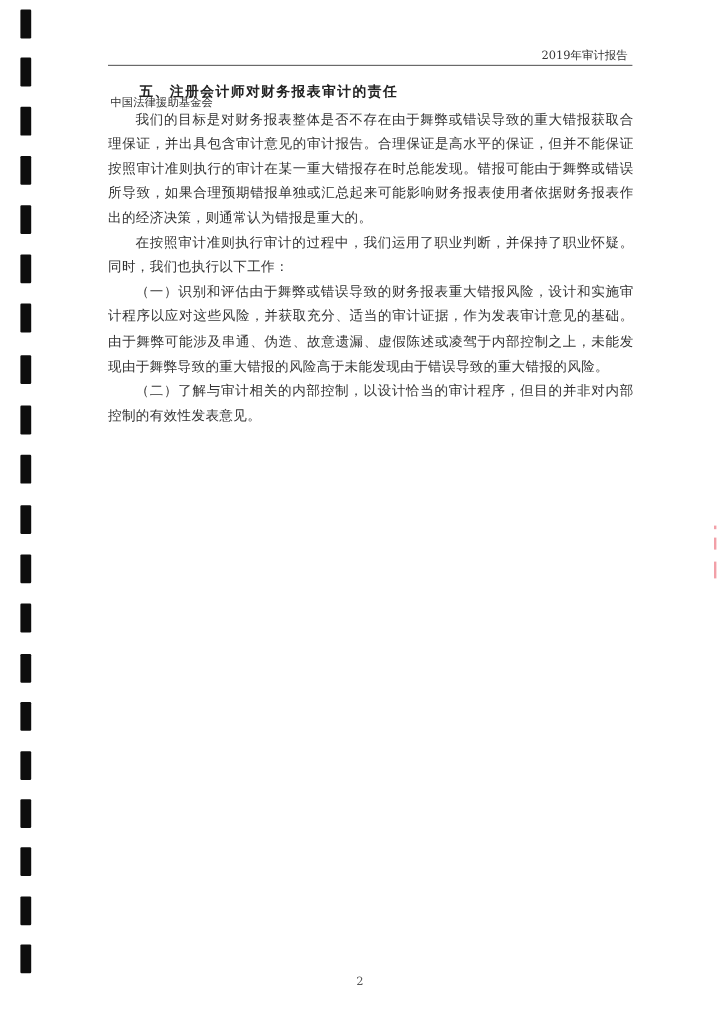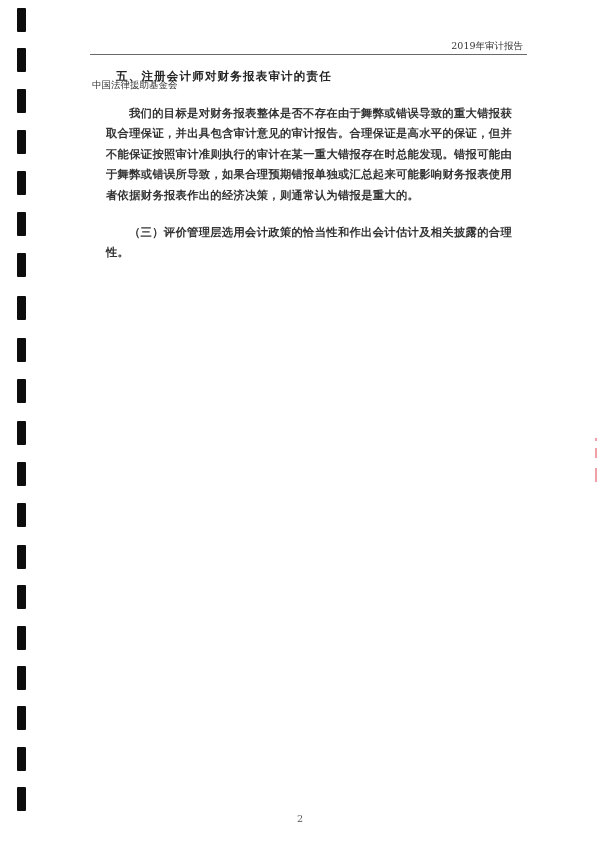--- a/index.html
+++ b/index.html
@@ -20,21 +20,21 @@
   .header .left { position: absolute; left: 2px; top: 2px; margin-top: 39px; }
   .header .right { position: absolute; right: 4px; top: 2px; }
   .content {
     position: absolute; left: 90px; top: 66px; width: 438px;
     font-size: 11.3px; line-height: 20.6px; letter-spacing: 0.3px;
   }
   .heading {
     font-weight: bold; padding-left: 26px; margin: 0 0 3px 0; font-size: 11.5px;
     letter-spacing: 1.2px; color: #222;
   }
-  .para { margin: 16px; text-indent: 23px; text-align: justify; color: #333; font-weight: bold; }
+  .para { margin: 0; text-indent: 23px; text-align: justify; color: #333; }
   .para.gap { margin-top: 6px; }
   .page-number {
     position: absolute; left: 0; width: 600px; top: 813px; text-align: center;
     font-size: 9.5px; color: #555;
   }
   .seal-mark {
     position: absolute; left: 595px; top: 438px; width: 2px; height: 46px;
   }
   .seal-mark span { position: absolute; left: 0; width: 2px; background: #f2a0a8; }
 </style>
@@ -65,21 +65,23 @@
 </div>
 
 <div class="header">
   <span class="left">中国法律援助基金会</span>
   <span class="right">2019年审计报告</span>
 </div>
 
 <div class="content">
   <p class="heading">五、注册会计师对财务报表审计的责任</p>
   <p class="para">我们的目标是对财务报表整体是否不存在由于舞弊或错误导致的重大错报获取合理保证，并出具包含审计意见的审计报告。合理保证是高水平的保证，但并不能保证按照审计准则执行的审计在某一重大错报存在时总能发现。错报可能由于舞弊或错误所导致，如果合理预期错报单独或汇总起来可能影响财务报表使用者依据财务报表作出的经济决策，则通常认为错报是重大的。</p>
-  <p class="para">（三）评价管理层选用会计政策的恰当性和作出会计估计及相关披露的合理性。</p>
+  <p class="para">在按照审计准则执行审计的过程中，我们运用了职业判断，并保持了职业怀疑。同时，我们也执行以下工作：</p>
+  <p class="para">（一）识别和评估由于舞弊或错误导致的财务报表重大错报风险，设计和实施审计程序以应对这些风险，并获取充分、适当的审计证据，作为发表审计意见的基础。由于舞弊可能涉及串通、伪造、故意遗漏、虚假陈述或凌驾于内部控制之上，未能发现由于舞弊导致的重大错报的风险高于未能发现由于错误导致的重大错报的风险。</p>
+  <p class="para">（二）了解与审计相关的内部控制，以设计恰当的审计程序，但目的并非对内部控制的有效性发表意见。</p>
 </div>
 
 <div class="seal-mark">
   <span style="top:0;height:3px"></span>
   <span style="top:10px;height:10px"></span>
   <span style="top:30px;height:14px"></span>
 </div>
 
 <div class="page-number">2</div>
 

